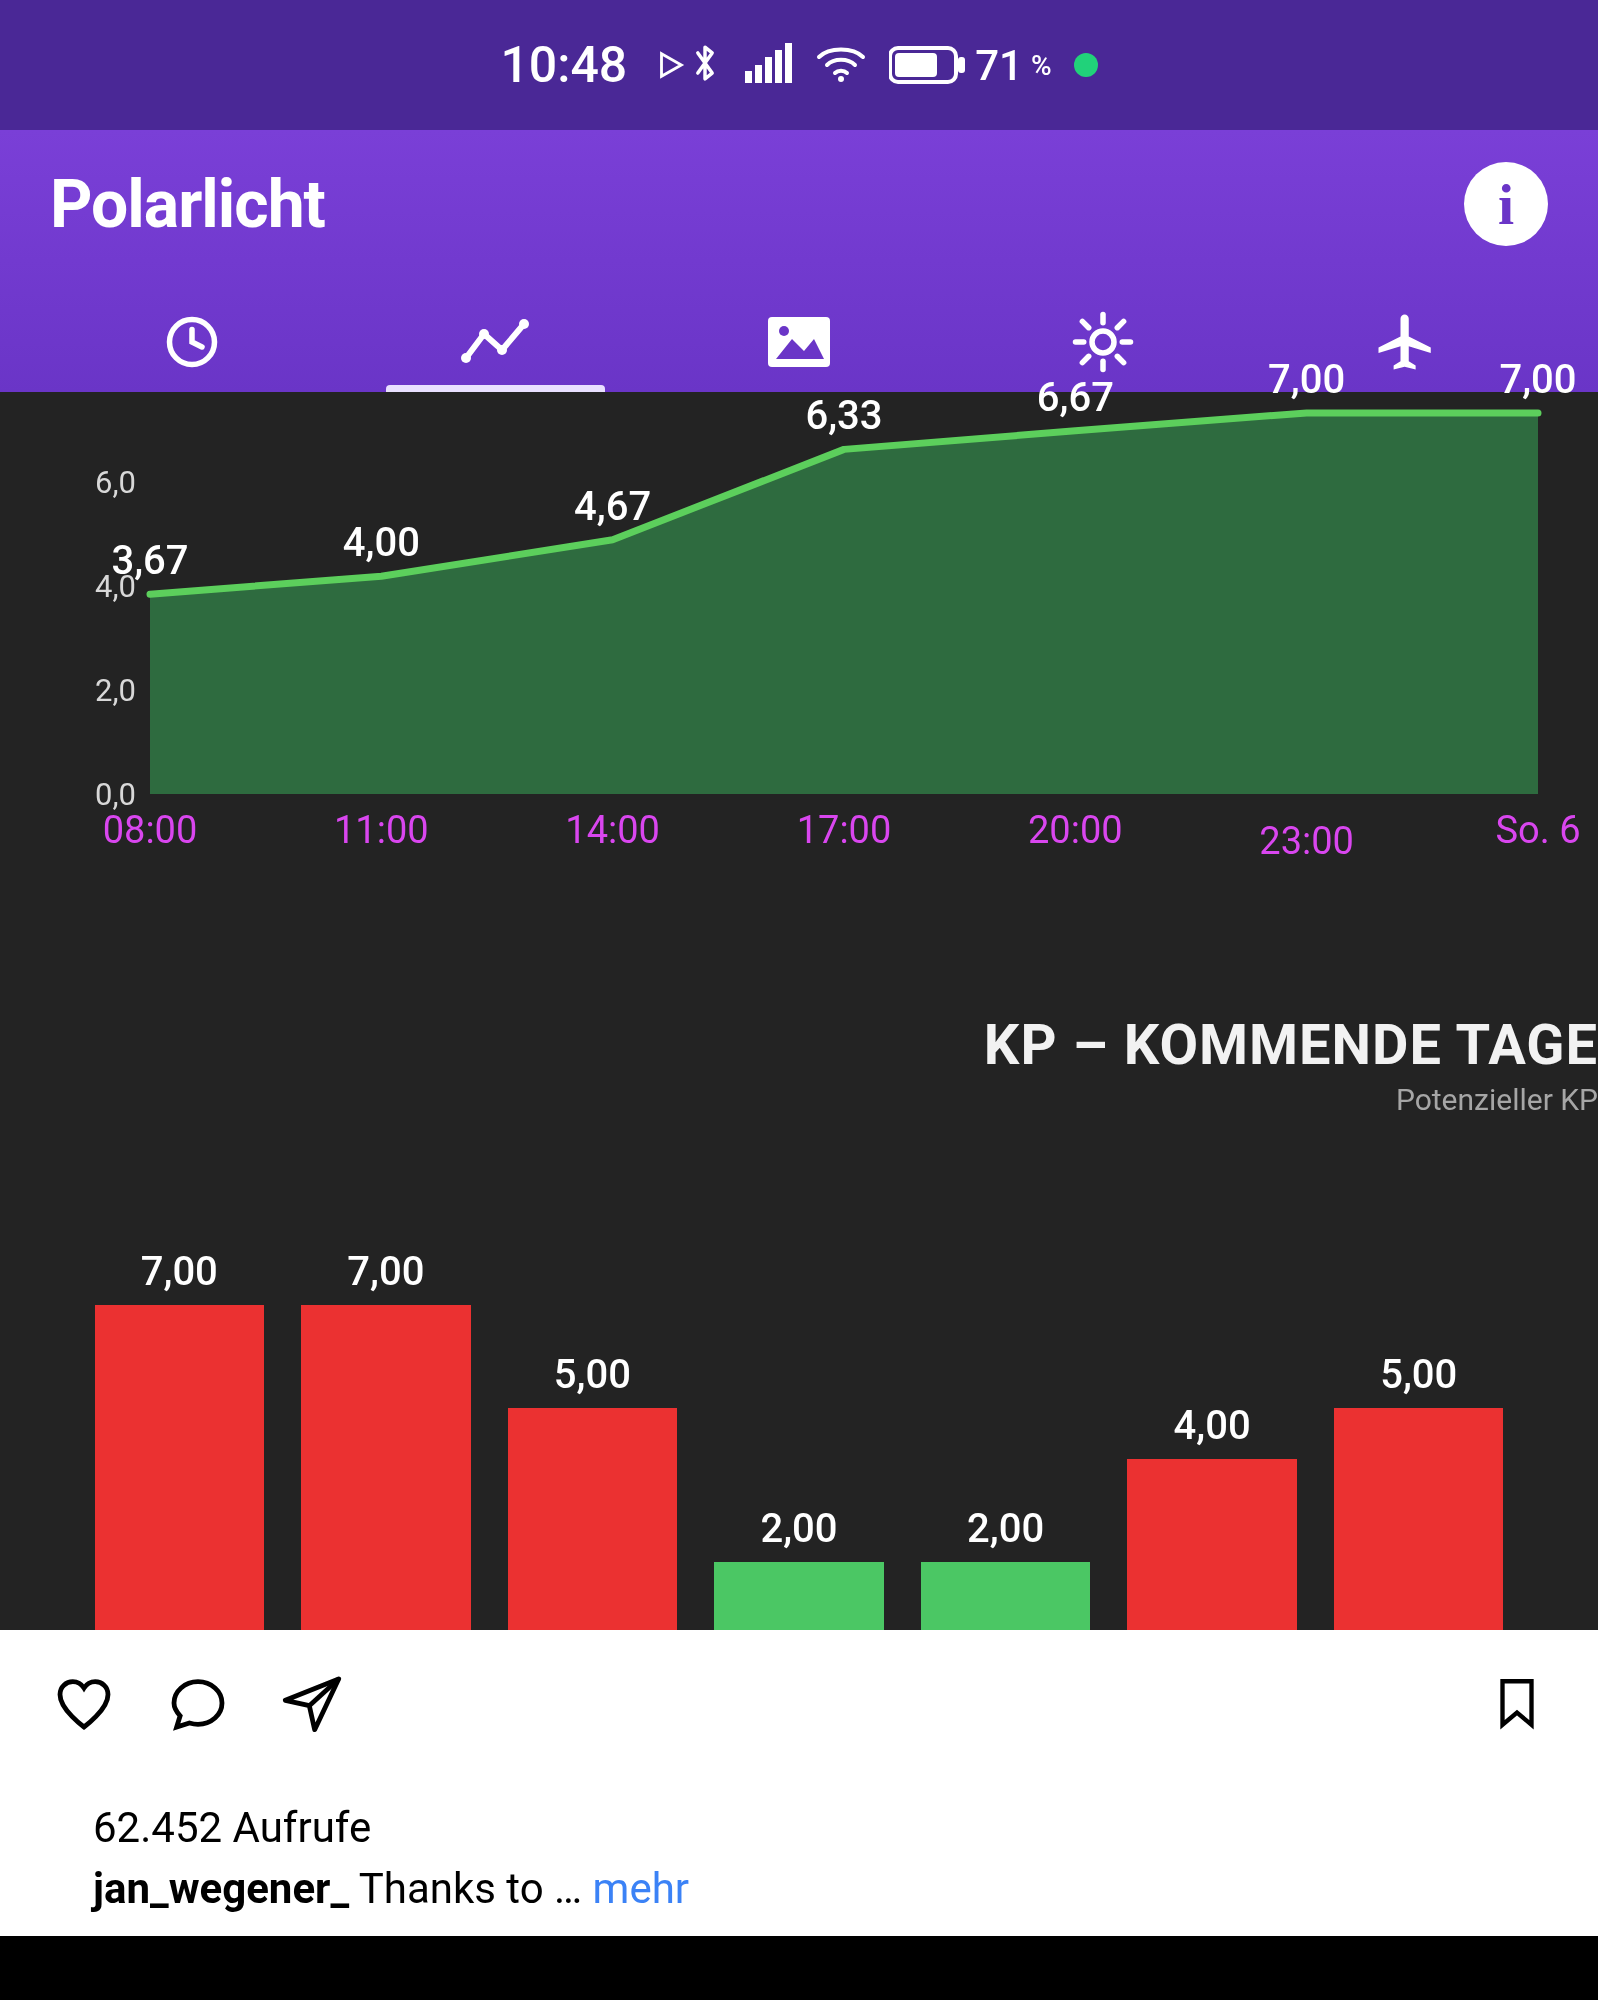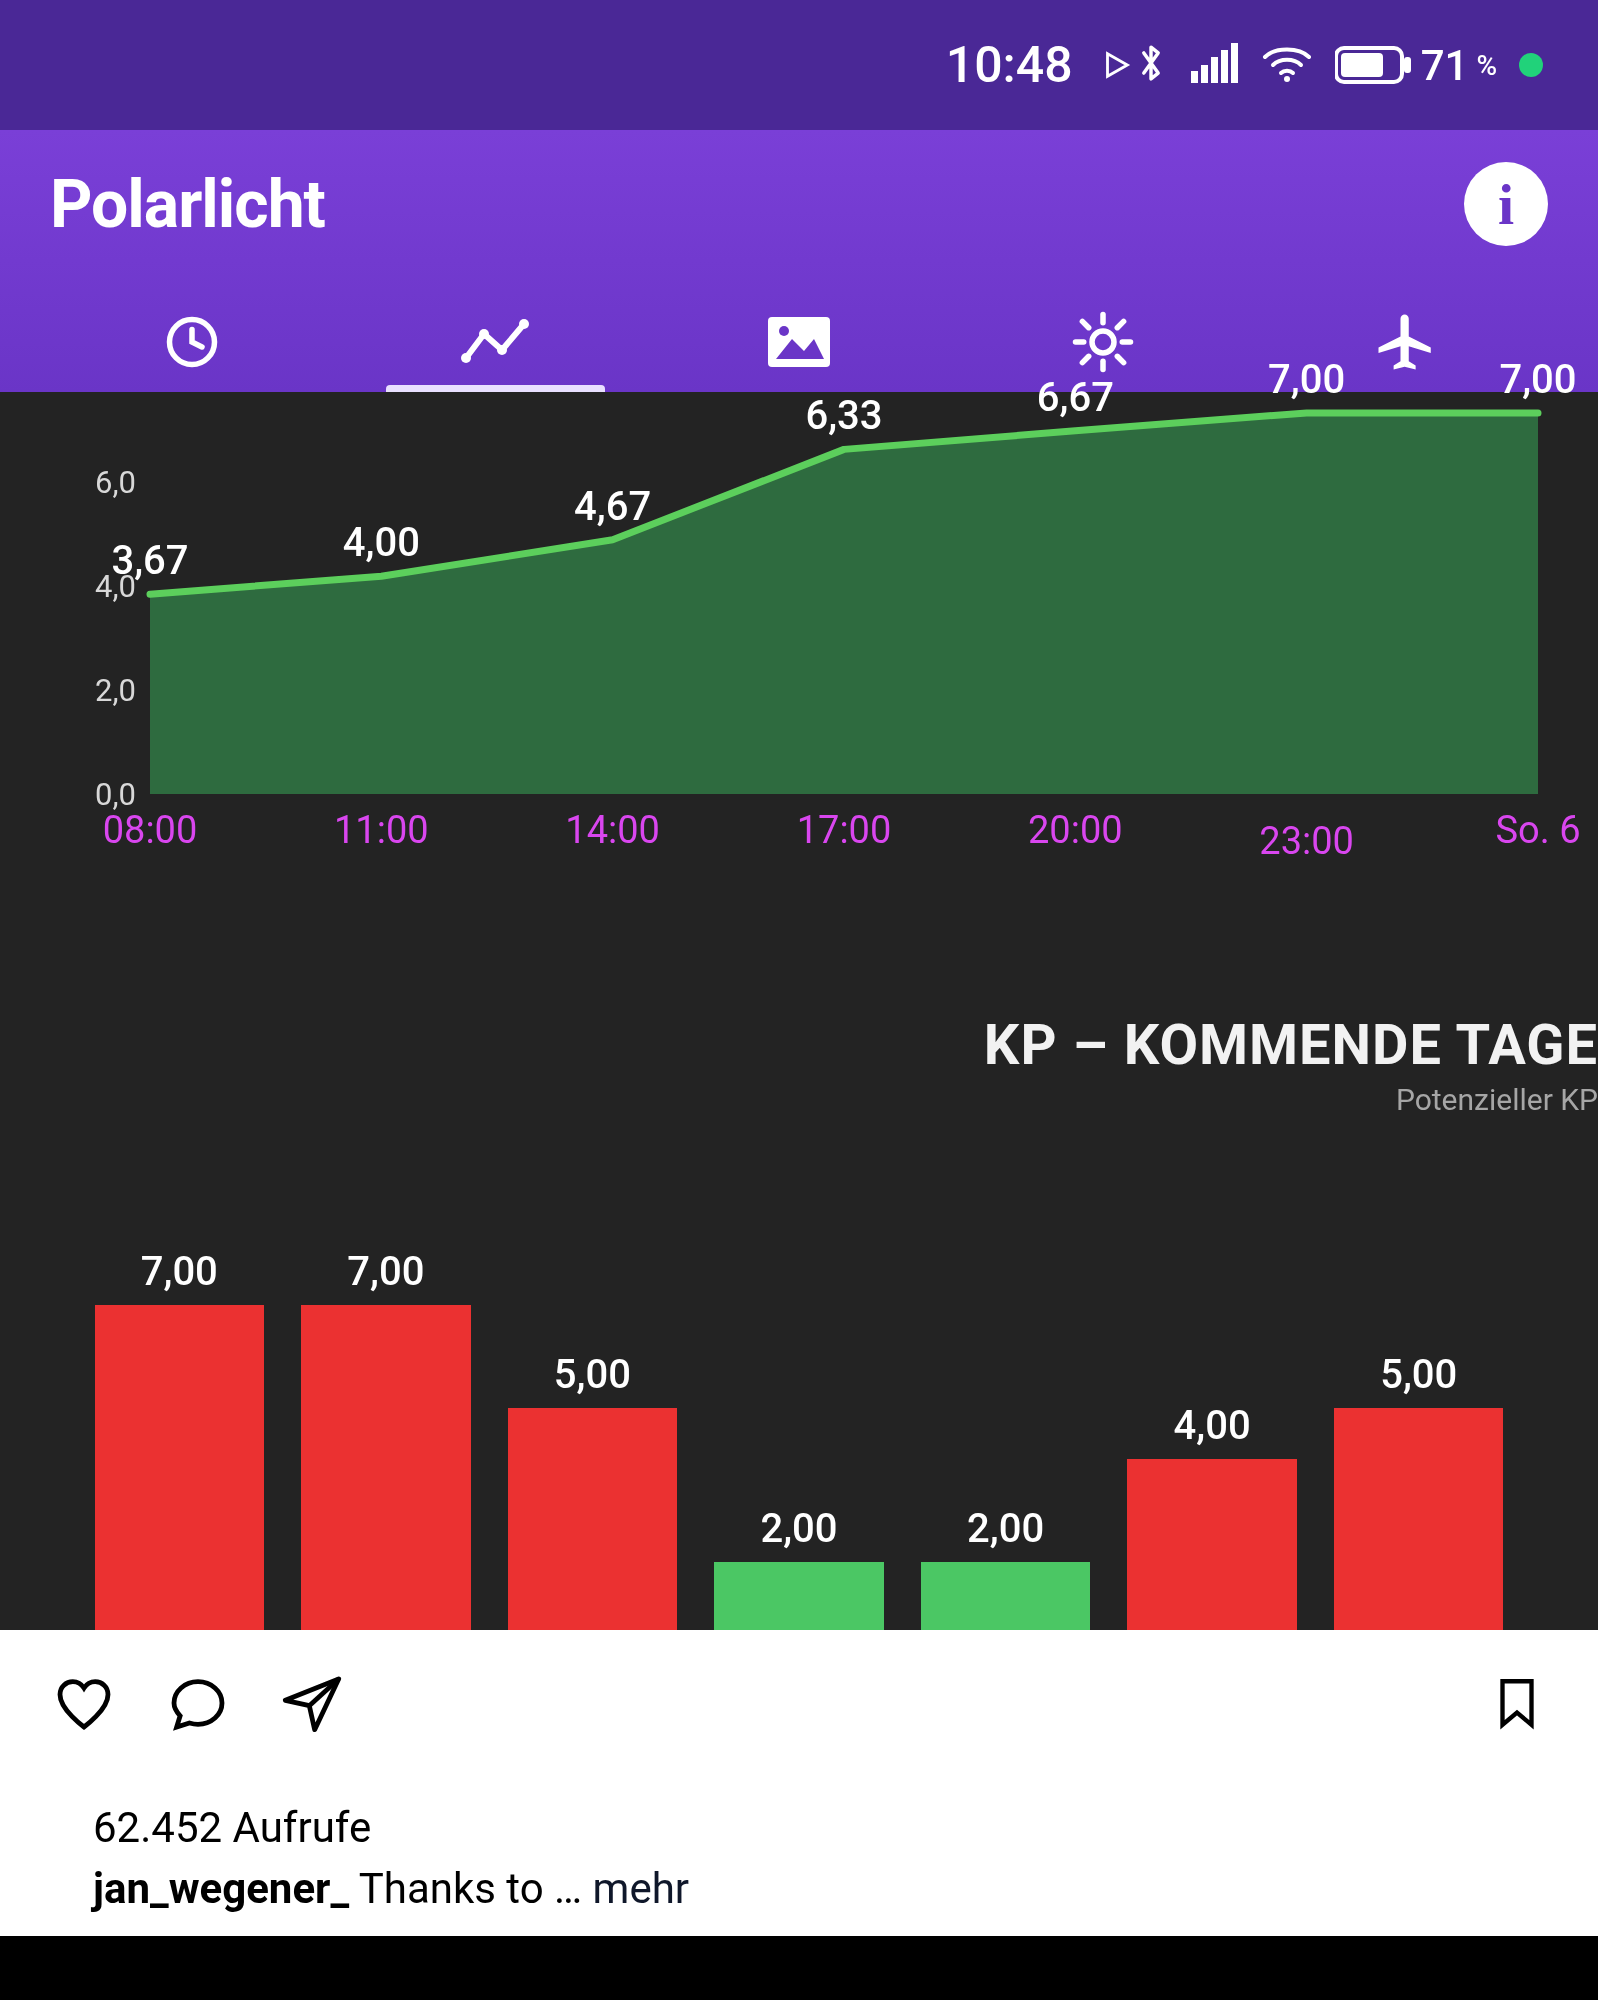--- a/index.html
+++ b/index.html
@@ -14,21 +14,21 @@
     --green-stroke:#5ccf5c;
     --axis-grey:#c0c0c0;
     --bar-red:#eb3131;
     --bar-green:#4bc764;
     --tab-under:#e9e0ff;
   }
   html,body{margin:0;padding:0;width:1598px;height:2000px;background:#000;font-family:"Roboto","Helvetica Neue",Arial,sans-serif;}
   .phone{width:1598px;height:2000px;background:var(--page-bg);position:relative;overflow:hidden;}
 
   
-  .status{height:130px;background:var(--status-bg);display:flex;align-items:center;justify-content:flex-end;padding:0 55px 0 55px;color:var(--text-fff);}
+  .status{height:130px;background:var(--status-bg);display:flex;align-items:center;justify-content:center;padding:0 55px 0 55px;color:var(--text-fff);}
   .status .left{display:flex;align-items:center;gap:26px;}
   .time{font-size:50px;font-weight:500;}
   .play-icon svg{display:block;}
   .status .right{display:flex;align-items:center;gap:22px;}
   .batt-wrap{display:flex;align-items:center;gap:8px;}
   .pct-n{font-size:42px;font-weight:500;}
   .pct-s{font-size:28px;font-weight:500;}
   .dot{width:24px;height:24px;border-radius:50%;background:#21d27a;}
 
   
@@ -288,18 +288,18 @@
     </div>
   </div>
 
   <div class="ig-meta">
     <div class="ig-line1">
       <span>62.452 Aufrufe</span>
     </div>
     <div class="ig-line1">
       <b>jan_wegener_</b>
       <span>Thanks to …</span>
-      <span style="color:#0f172a">mehr</span>
+      <span style="color:#3b82f6">mehr</span>
     </div>
   </div>
 
   <div class="syskeys"></div>
 </div>
 
 </body></html>

